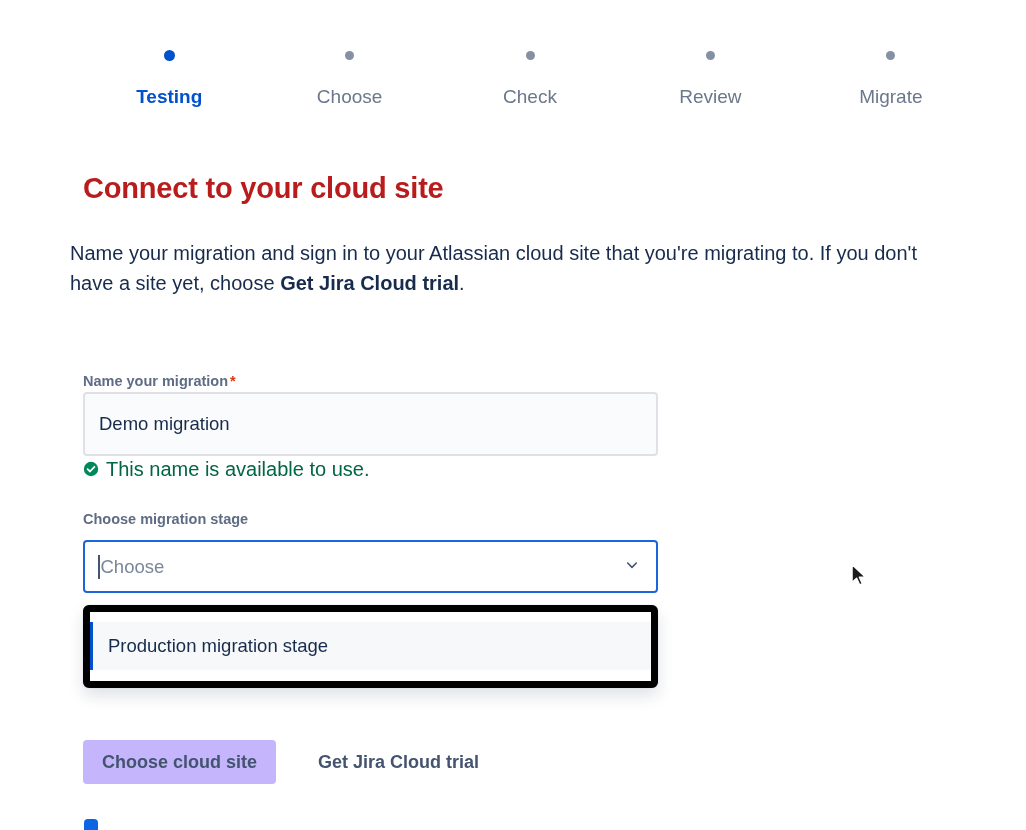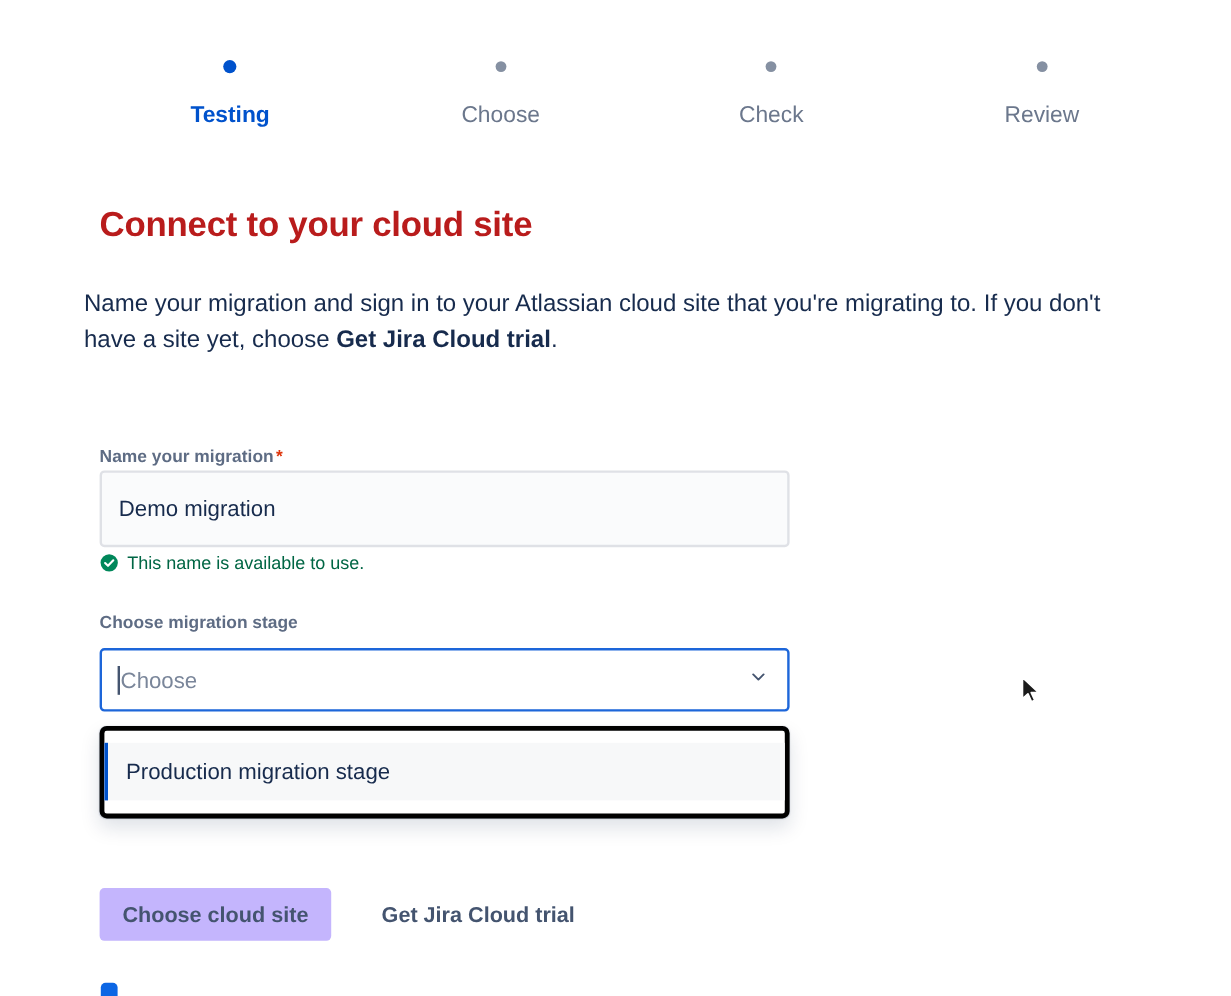--- a/index.html
+++ b/index.html
@@ -43,36 +43,36 @@
   .text-input {
     position:absolute; left:83px; top:392px; width:575px; height:64px;
     background:#FAFBFC; border:2px solid #DFE1E6; border-radius:4px;
     padding:0 14px; font-size:18.5px; color:#172B4D;
     font-family:"Liberation Sans", sans-serif;
   }
 
   .success-msg {
     position:absolute; left:83px; top:459px; height:20px;
     display:flex; align-items:center; gap:7px;
-    font-size:15px; color:#006644;
+    font-size:20px; color:#006644;
   }
   .success-msg svg { display:block; }
 
   .select-box {
     position:absolute; left:83px; top:540px; width:575px; height:53px;
     background:#ffffff; border:2px solid #1D66D9; border-radius:4px;
     display:flex; align-items:center; padding:0 16px 0 13px; cursor:pointer;
   }
   .caret-line { width:1.5px; height:24px; background:#44546F; }
   .select-placeholder { margin-left:1px; font-size:18.5px; color:#7A869A; flex:1; }
   .chevron-icon { display:block; }
 
   .menu {
     position:absolute; left:83px; top:605px; width:575px;
-    background:#ffffff; border:4px solid #000000; border-radius:6px;
+    background:#ffffff; border:7px solid #000000; border-radius:6px;
     box-shadow:0 8px 16px rgba(9,30,66,0.13), 0 0 1px rgba(9,30,66,0.25);
     padding:10px 0 11px;
   }
   .menu-option {
     height:48px; display:flex; align-items:center; padding:0 18px;
     font-size:18.5px; color:#172B4D; cursor:pointer;
   }
   .menu-option.highlighted {
     background:#F7F8F9; border-left:3px solid #0052CC; padding-left:15px;
   }
@@ -121,20 +121,26 @@
           <span class="dot"></span>
         </div>
       <span class="step-label">Check</span>
     </div>
     <div class="step">
       <div class="dot-wrap">
           <span class="dot"></span>
         </div>
       <span class="step-label">Review</span>
     </div>
+    <div class="step">
+      <div class="dot-wrap">
+          <span class="dot"></span>
+        </div>
+      <span class="step-label">Migrate</span>
+    </div>
   </div>
 
   <h1 class="page-title">Connect to your cloud site</h1>
 
   <p class="page-desc"><span>Name your migration and sign in to your Atlassian cloud site that you're migrating to. If you don't have a site yet, choose </span><b>Get Jira Cloud trial</b><span>.</span></p>
 
   <div class="field-label label-name"><span>Name your migration</span><span class="req">*</span></div>
 
   <input class="text-input" type="text" value="Demo migration" style="">
 

